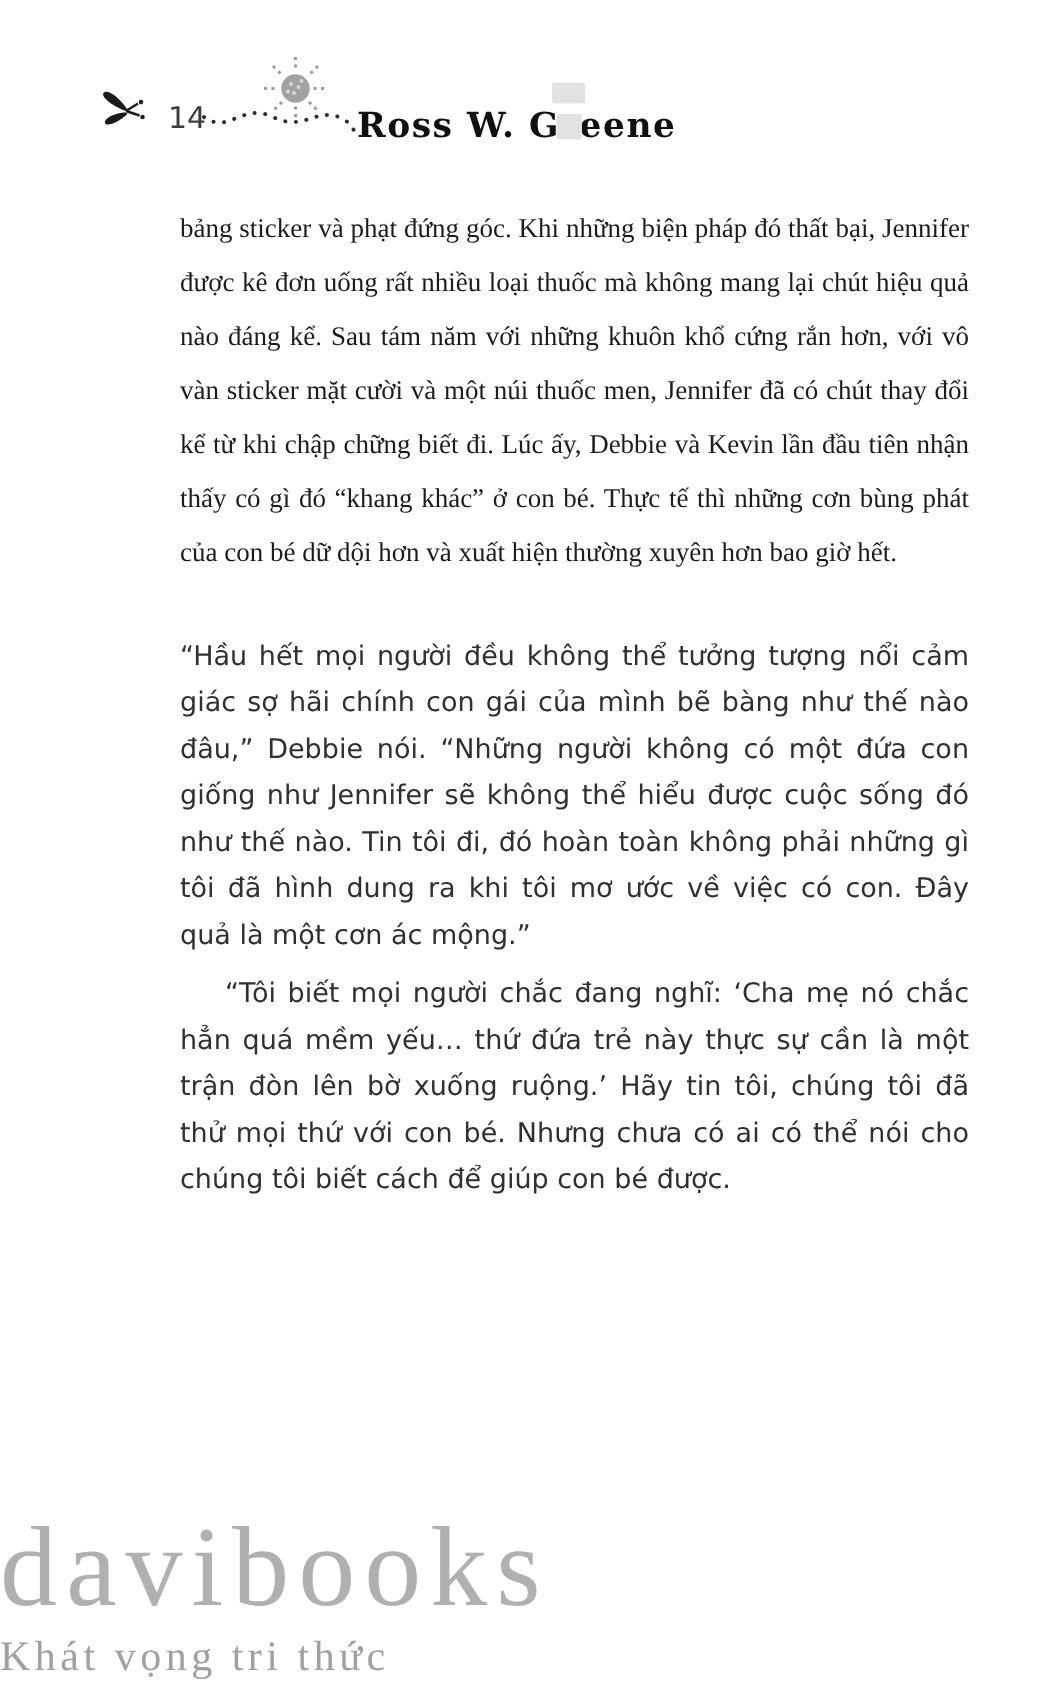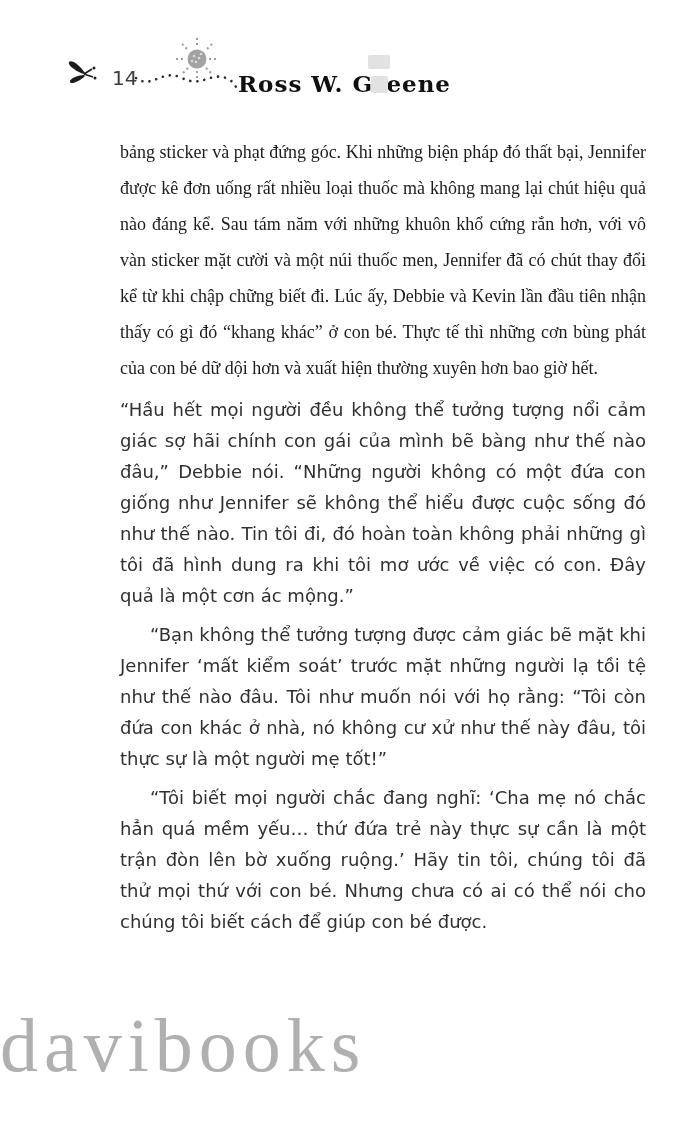--- a/index.html
+++ b/index.html
@@ -35,21 +35,21 @@
   
   .content {
     position: absolute; left: 120px; top: 134px; width: 526px;
     z-index: 2;
   }
   .serif-para {
     font-family: "Liberation Serif", serif;
     font-size: 18px; line-height: 36px;
     text-align: justify; color: #1c1c1c;
   }
-  .quotes { margin-top: 8px; }
+  .quotes { margin-top: 36px; }
   .quote-para {
     font-family: "DejaVu Sans", sans-serif;
     font-size: 18px; line-height: 31px;
     text-align: justify; color: #303030;
   }
   .quote-para + .quote-para { margin-top: 8px; }
   .quote-para.indented { text-indent: 30px; }
 
   
   .watermark {
@@ -116,22 +116,22 @@
 
     <span class="artifact artifact-1"></span>
     <span class="artifact artifact-2"></span>
   </header>
 
   <main class="content">
     <p class="serif-para">bảng sticker và phạt đứng góc. Khi những biện pháp đó thất bại, Jennifer được kê đơn uống rất nhiều loại thuốc mà không mang lại chút hiệu quả nào đáng kể. Sau tám năm với những khuôn khổ cứng rắn hơn, với vô vàn sticker mặt cười và một núi thuốc men, Jennifer đã có chút thay đổi kể từ khi chập chững biết đi. Lúc ấy, Debbie và Kevin lần đầu tiên nhận thấy có gì đó “khang khác” ở con bé. Thực tế thì những cơn bùng phát của con bé dữ dội hơn và xuất hiện thường xuyên hơn bao giờ hết.</p>
 
     <div class="quotes">
       <p class="quote-para">“Hầu hết mọi người đều không thể tưởng tượng nổi cảm giác sợ hãi chính con gái của mình bẽ bàng như thế nào đâu,” Debbie nói. “Những người không có một đứa con giống như Jennifer sẽ không thể hiểu được cuộc sống đó như thế nào. Tin tôi đi, đó hoàn toàn không phải những gì tôi đã hình dung ra khi tôi mơ ước về việc có con. Đây quả là một cơn ác mộng.”</p>
-      <p class="quote-para indented">“Bạn không thể tưởng tượng được cảm giác bẽ mặt khi Jennifer ‘mất kiểm soát’ trước mặt những người lạ tồi tệ như thế nào đâu. Tôi như muốn nói với họ rằng: “Tôi còn đứa con khác ở nhà, nó không cư xử như thế này đâu, tôi thực sự là một người mẹ tốt!”</p>
       <p class="quote-para indented">“Tôi biết mọi người chắc đang nghĩ: ‘Cha mẹ nó chắc hẳn quá mềm yếu… thứ đứa trẻ này thực sự cần là một trận đòn lên bờ xuống ruộng.’ Hãy tin tôi, chúng tôi đã thử mọi thứ với con bé. Nhưng chưa có ai có thể nói cho chúng tôi biết cách để giúp con bé được.</p>
     </div>
   </main>
 
   <div class="watermark">
     <div class="wm-title">davibooks</div>
+    <div class="wm-sub">Khát vọng tri thức</div>
   </div>
 
 </div>
 
 </body></html>

